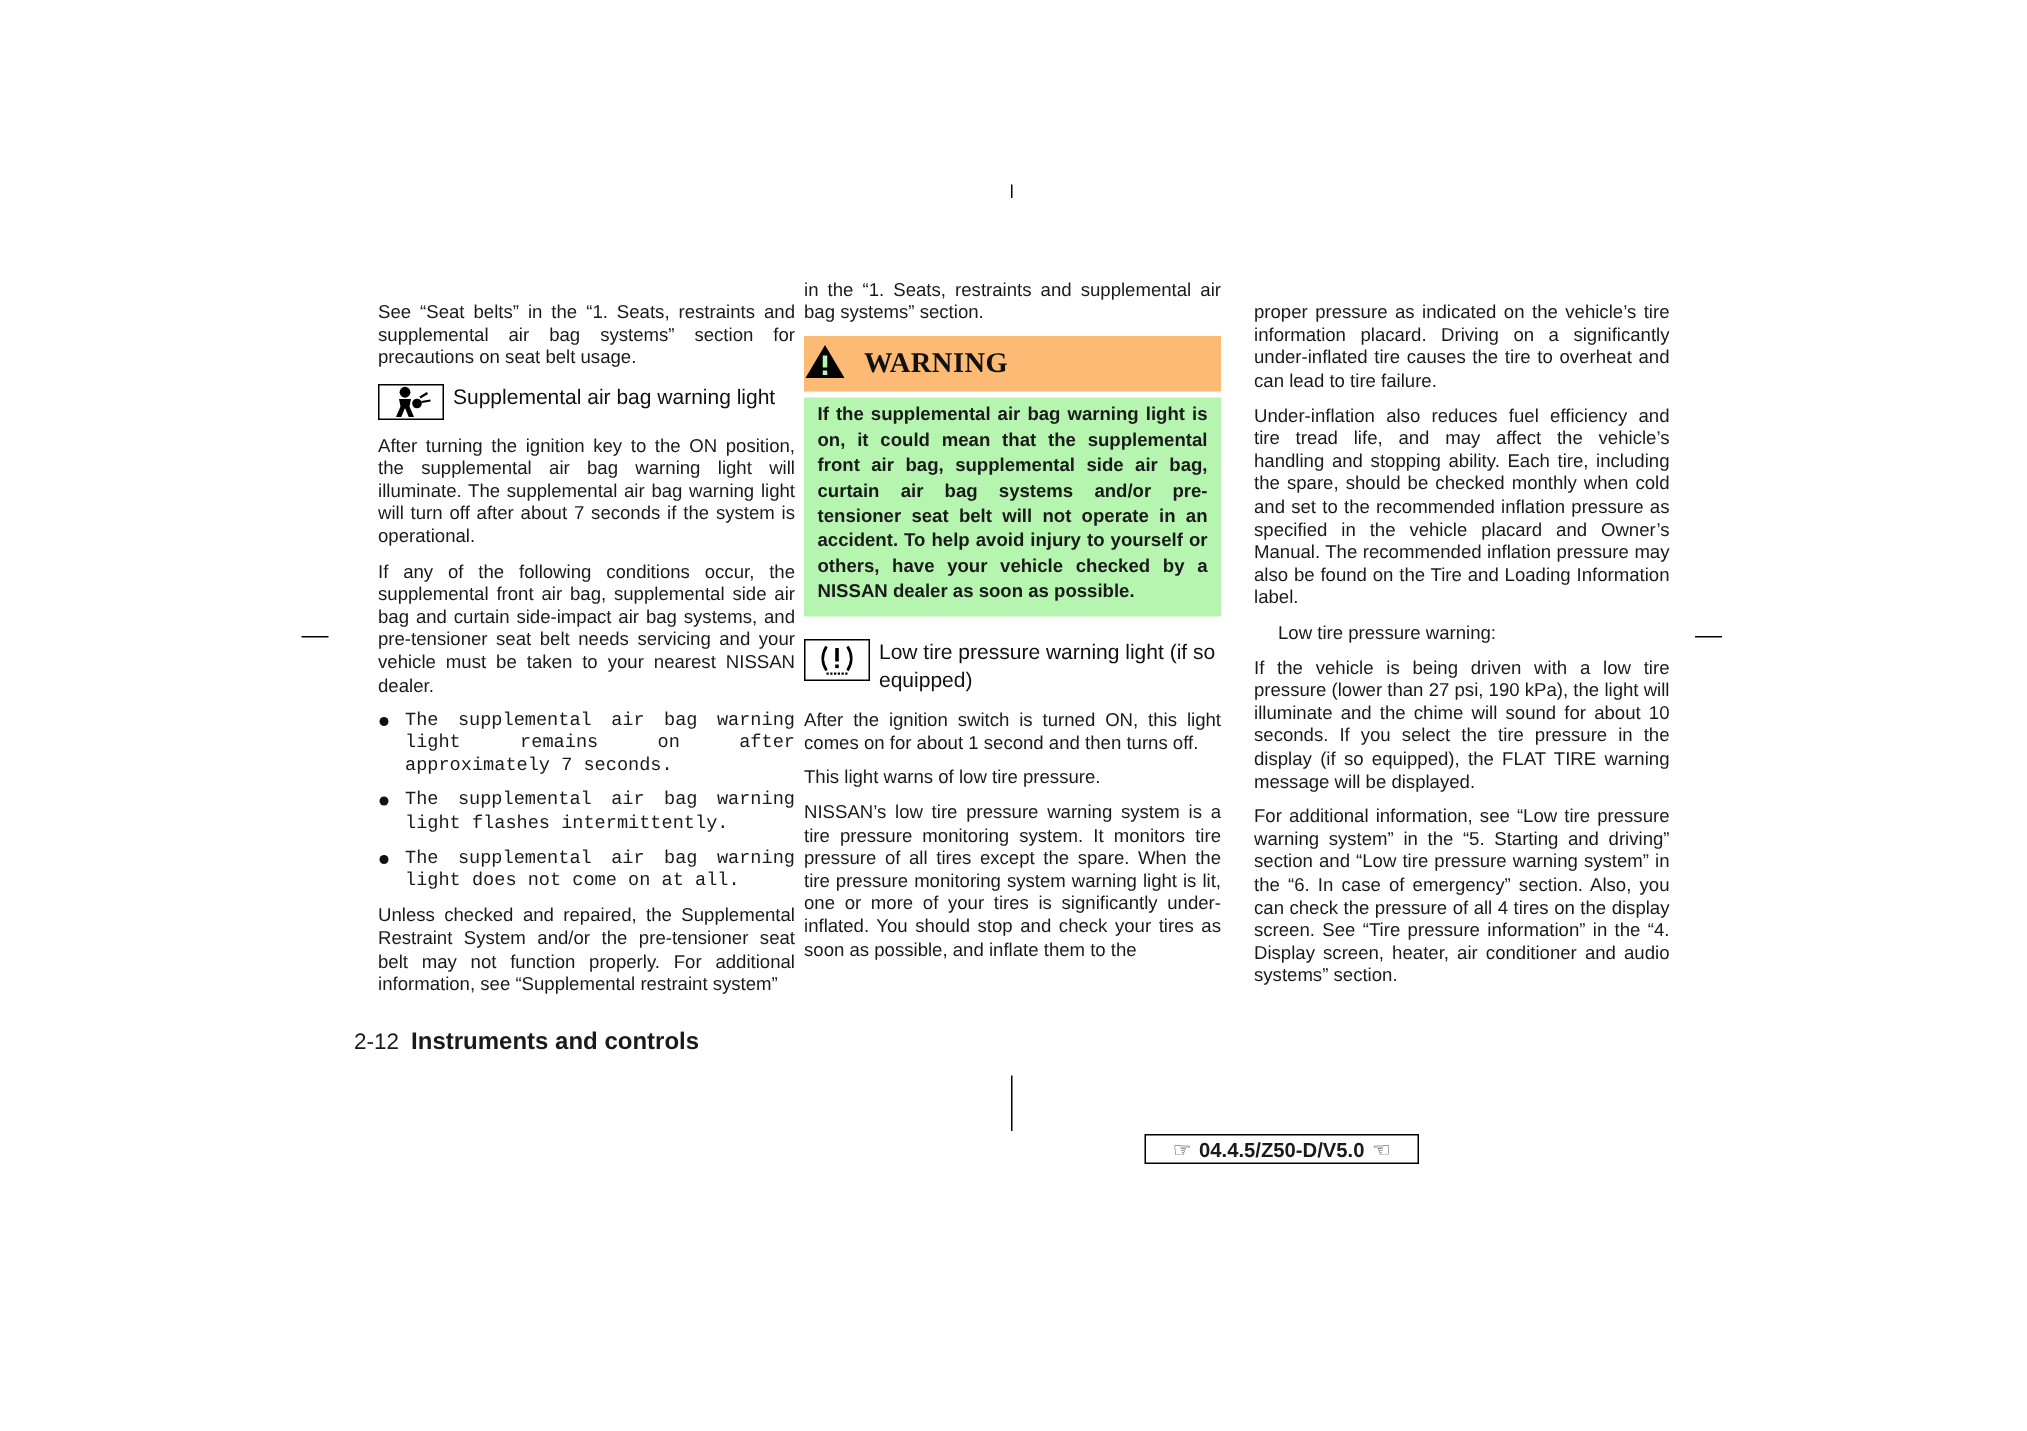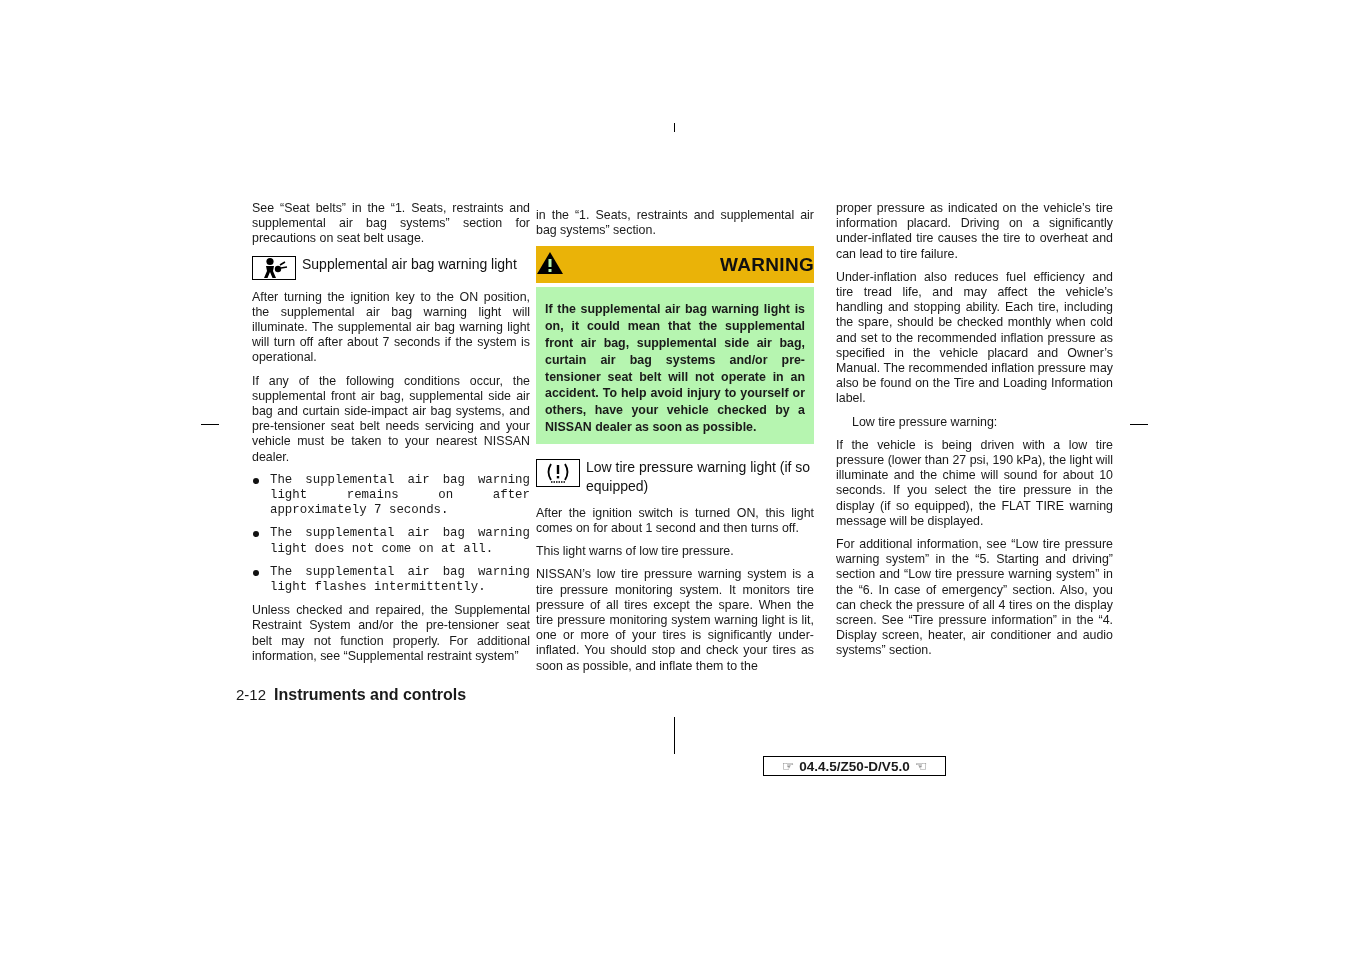--- a/index.html
+++ b/index.html
@@ -1,31 +1,31 @@
 <!DOCTYPE html>
 <html><head>
 <meta charset="utf-8">
 <style>
   html,body{margin:0;padding:0;background:#fff;}
   body{width:1351px;height:954px;position:relative;overflow:hidden;font-family:"Liberation Sans",sans-serif;color:#1a1a1a;}
   .mark{position:absolute;background:#000;}
   .col{position:absolute;font-size:12.4px;line-height:15.2px;text-align:justify;}
   .col p{margin:0 0 8px 0;}
   #c1{left:252px;top:201px;width:278px;}
-  #c2{left:536px;top:208px;width:278px;}
+  #c2{left:536px;top:186px;width:278px;}
   #c3{left:836px;top:201px;width:277px;}
   .heading{display:flex;align-items:flex-start;margin:6px 0 10px 0;}
   .icon-box{flex:0 0 auto;width:44px;height:24px;border:1.5px solid #000;display:flex;align-items:center;justify-content:center;margin-right:6px;margin-top:1px;box-sizing:border-box;}
   .heading-text{font-size:14px;line-height:19px;text-align:left;color:#111;}
   ul.bullets{list-style:none;margin:0 0 8px 0;padding:0;font-family:Liberation Mono, monospace;}
   ul.bullets li{position:relative;padding-left:18px;margin-bottom:8px;}
   ul.bullets li::before{content:"";position:absolute;left:1px;top:5px;width:6px;height:6px;border-radius:50%;background:#111;}
-  .warn-head{background:#eab308;height:37px;display:flex;align-items:center;justify-content:space-between;margin:6px 0 4px 0;}
+  .warn-head{background:#fdba74;height:37px;display:flex;align-items:center;justify-content:flex-start;margin:6px 0 4px 0;font-family:Liberation Serif, serif;}
   .warn-head span.t{font-weight:bold;font-size:19px;letter-spacing:0.3px;margin-left:12px;color:#111;}
-  .warn-body{background:#b6f5b0;padding:14px 9px 8px 9px;font-weight:bold;font-size:12.4px;line-height:16.8px;text-align:justify;margin-bottom:14px;}
+  .warn-body{background:#b6f5b0;padding:3px 9px 8px 9px;font-weight:bold;font-size:12.4px;line-height:16.8px;text-align:justify;margin-bottom:14px;}
   .subhead{font-weight:normal;margin:0 0 6px 0;padding-left:16px;}
   #footer{position:absolute;left:236px;top:686px;display:flex;align-items:baseline;}
   #footer .pg{font-size:15px;margin-right:8px;}
   #footer .sec{font-size:16px;font-weight:bold;}
   #code{position:absolute;left:763px;top:756px;width:183px;height:20px;border:1px solid #000;display:flex;align-items:center;justify-content:center;font-weight:bold;font-size:13.5px;box-sizing:border-box;}
   #code .hand{font-weight:normal;font-size:14px;color:#333;margin:0 5px;}
 </style>
 </head>
 <body>
 
@@ -44,22 +44,22 @@
         <circle cx="19" cy="12" r="3.2" fill="#000"></circle>
         <path d="M21 8 L26 5 M22 11 L28 10" stroke="#000" stroke-width="1.5"></path>
       </svg>
     </span>
     <span class="heading-text">Supplemental air bag warning light</span>
   </div>
   <p>After turning the ignition key to the ON position, the supplemental air bag warning light will illuminate. The supplemental air bag warning light will turn off after about 7 seconds if the system is operational.</p>
   <p>If any of the following conditions occur, the supplemental front air bag, supplemental side air bag and curtain side-impact air bag systems, and pre-tensioner seat belt needs servicing and your vehicle must be taken to your nearest NISSAN dealer.</p>
   <ul class="bullets">
     <li>The supplemental air bag warning light remains on after approximately 7 seconds.</li>
+    <li>The supplemental air bag warning light flashes intermittently.</li>
     <li>The supplemental air bag warning light does not come on at all.</li>
-    <li>The supplemental air bag warning light flashes intermittently.</li>
   </ul>
   <p>Unless checked and repaired, the Supplemental Restraint System and/or the pre-tensioner seat belt may not function properly. For additional information, see “Supplemental restraint system”</p>
 </div>
 
 <div class="col" id="c2">
   <p>in the “1. Seats, restraints and supplemental air bag systems” section.</p>
   <div class="warn-head">
     <span>
       <svg width="28" height="24" viewBox="0 0 28 24">
         <path d="M14 1 L27 23 L1 23 Z" fill="#000"></path>

